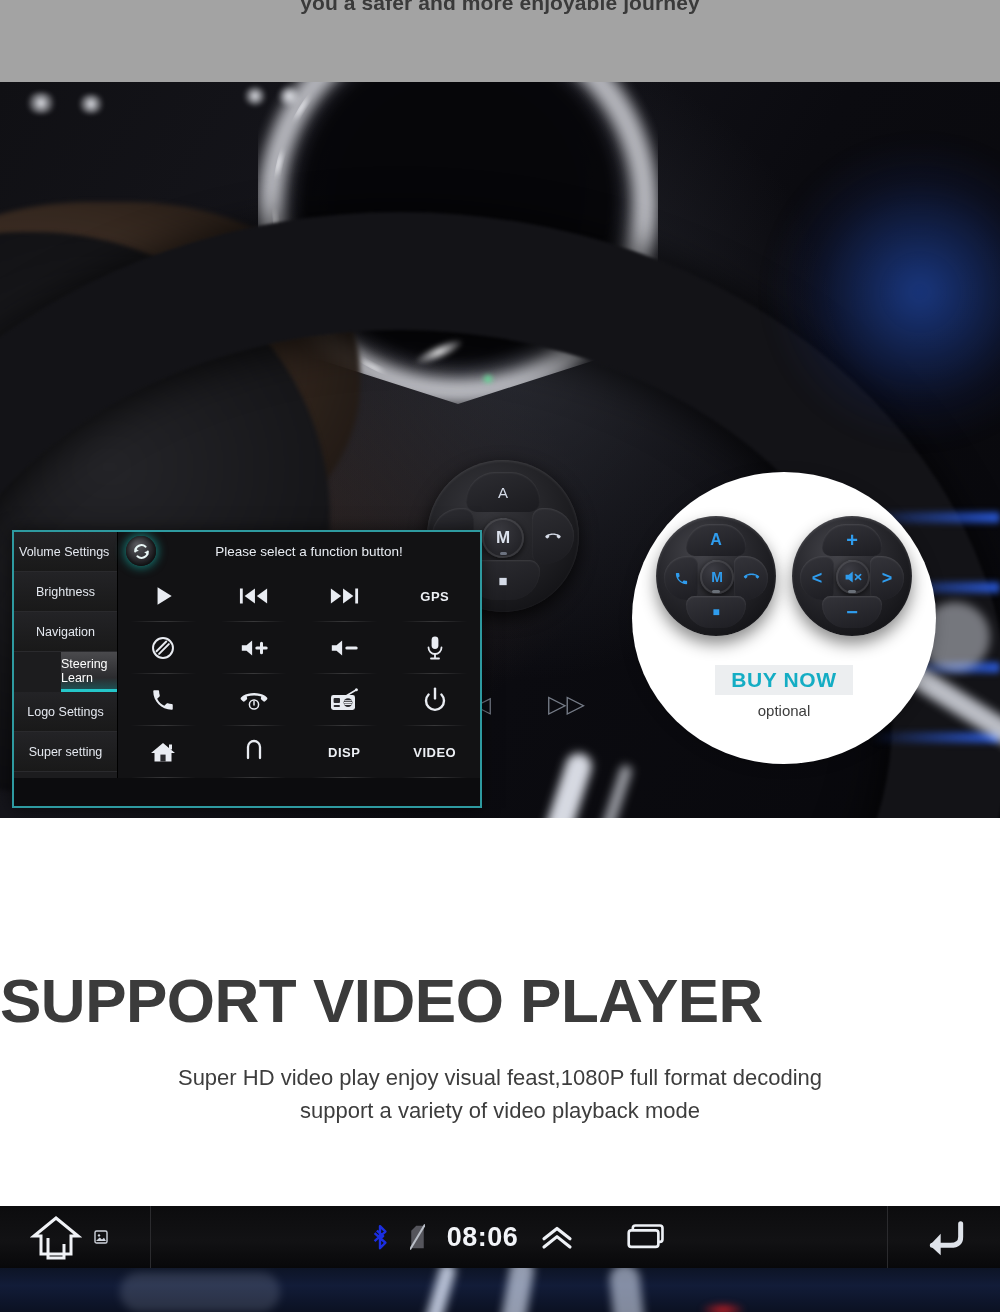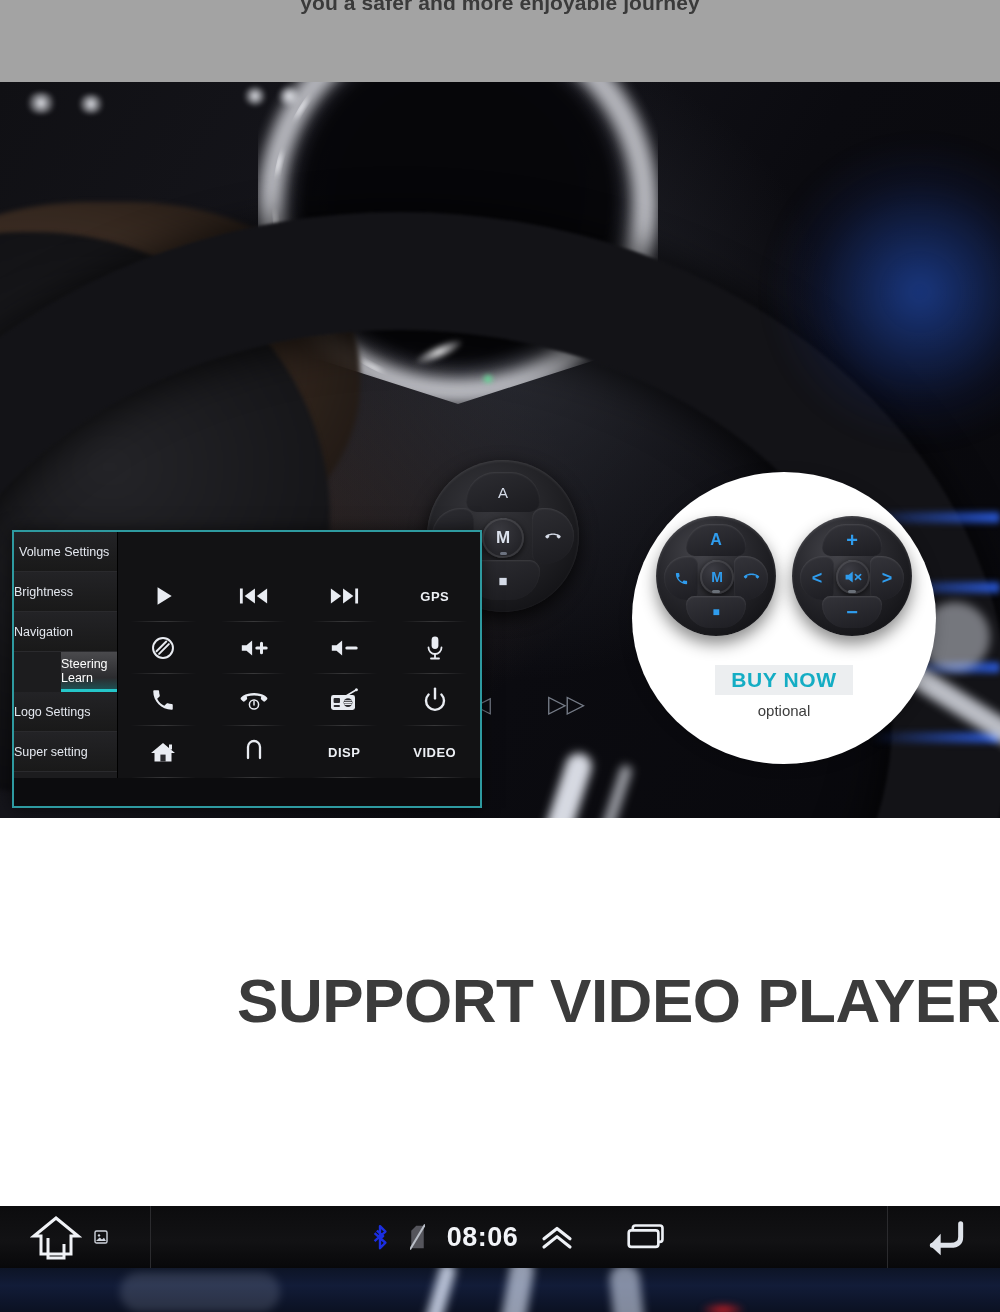--- a/index.html
+++ b/index.html
@@ -167,21 +167,21 @@
   .hu-home-ic{ width:26px; height:14px; }
   .hu-status .right{
     position:absolute; right:10px; top:0; height:32px;
     display:flex; align-items:center; gap:14px;
   }
   .hu-clock{ font-size:13px; color:#e9edf3; letter-spacing:.3px; }
 
   .hu-body{ display:flex; height:246px; }
   .hu-side{ width:104px; background:#1c1c1e; border-right:1px solid #000; }
   .hu-item{
-    height:40px; display:flex; align-items:center; 
+    height:40px; display:flex; align-items:center; justify-content:center;
     color:#e4e8ef; font-size:12.5px; border-bottom:1px solid #2a2a2d;
     background:linear-gradient(180deg,#232326,#191919);
   }
   .hu-item.first{ justify-content:flex-start; padding-left:5px; }
   .hu-item.active{
     background:linear-gradient(180deg,#4a4a4d 0%,#2c2c2f 70%,#1e4f52 100%);
     border-bottom:3px solid #25c6c9; color:#fff;margin-left:47px;
   }
   .hu-main{ flex:1; position:relative; background:#121214; }
   .hu-hdr{ height:38px; display:flex; align-items:center; padding-left:8px; }
@@ -241,21 +241,21 @@
   .rdot{ position:absolute; width:8px; height:3px; background:#6a7078; border-radius:2px; }
   .buy-btn{
     margin-top:29px; background:#eceef0; padding:3px 16px;
     color:#14adc4; font-size:21px; font-weight:700; letter-spacing:.6px;
   }
   .optional{ margin-top:7px; color:#3c3c3c; font-size:15px; }
 
   
   .promo{ position:absolute; left:0; top:818px; width:1000px; height:388px; background:#fff; }
   .promo h1{
-    margin-top:152px; text-align:right; font-size:62px; font-weight:700;
+    margin-top:152px; text-align:left; font-size:62px; font-weight:700;
     color:#3b3b3b; letter-spacing:-.5px; line-height:1;
   }
   .promo p{
     margin-top:30px; text-align:center; font-size:22px; color:#3d3d3d;
     line-height:1.48;
   }
 
   
   .navbar{
     position:absolute; left:0; top:1206px; width:1000px; height:62px;
@@ -364,20 +364,31 @@
         </div>
         <div class="hu-item">
           <span>Logo Settings</span>
         </div>
         <div class="hu-item">
           <span>Super setting</span>
         </div>
       </div>
 
       <div class="hu-main">
+        <div class="hu-hdr">
+          <div class="refresh-btn">
+            <svg width="19" height="19" viewBox="0 0 24 24">
+              <path d="M20 12a8 8 0 0 1-13.2 6.1" fill="none" stroke="#e8f6f5" stroke-width="2.6" stroke-linecap="round"></path>
+              <path d="M4 12a8 8 0 0 1 13.2-6.1" fill="none" stroke="#e8f6f5" stroke-width="2.6" stroke-linecap="round"></path>
+              <path d="M3.4 7.6 L4.2 12.6 L8.6 11.2 Z" fill="#e8f6f5"></path>
+              <path d="M20.6 16.4 L19.8 11.4 L15.4 12.8 Z" fill="#e8f6f5"></path>
+            </svg>
+          </div>
+          <div class="hu-hdr-txt">Please select a function button!</div>
+        </div>
 
         <div class="grid">
 
           <div class="cell">
             <svg width="26" height="26" viewBox="0 0 24 24">
               <path d="M7 4 L20 12 L7 20 Z" fill="#e9ecf2"></path>
             </svg>
           </div>
           <div class="cell">
             <svg width="30" height="22" viewBox="0 0 32 22">
@@ -527,20 +538,24 @@
         </div>
       </div>
     </div>
 
     <div class="buy-btn">BUY NOW</div>
     <div class="optional">optional</div>
   </div>
 
   <div class="promo">
     <h1>SUPPORT VIDEO PLAYER</h1>
+    <p>
+      <span>Super HD video play enjoy visual feast,1080P full format decoding</span><br>
+      <span>support a variety of video playback mode</span>
+    </p>
   </div>
 
   <div class="navbar">
     <div class="nav-left">
       <svg width="52" height="46" viewBox="0 0 52 46">
         <path d="M26 4 L48 22 L41 22 L41 40 L11 40 L11 22 L4 22 Z" fill="none" stroke="#f0f2f6" stroke-width="3"></path>
         <path d="M18 24 L18 44 L34 44 L34 30" fill="none" stroke="#f0f2f6" stroke-width="3"></path>
       </svg>
       <svg width="14" height="18" viewBox="0 0 14 18">
         <rect x="1" y="3" width="12" height="12" rx="1.6" fill="none" stroke="#cfd4dd" stroke-width="1.4"></rect>

